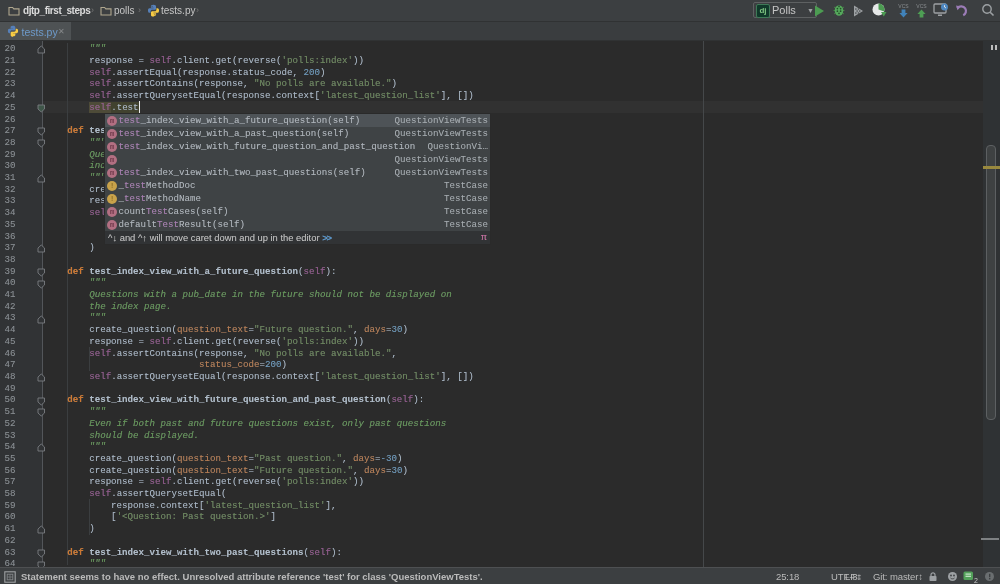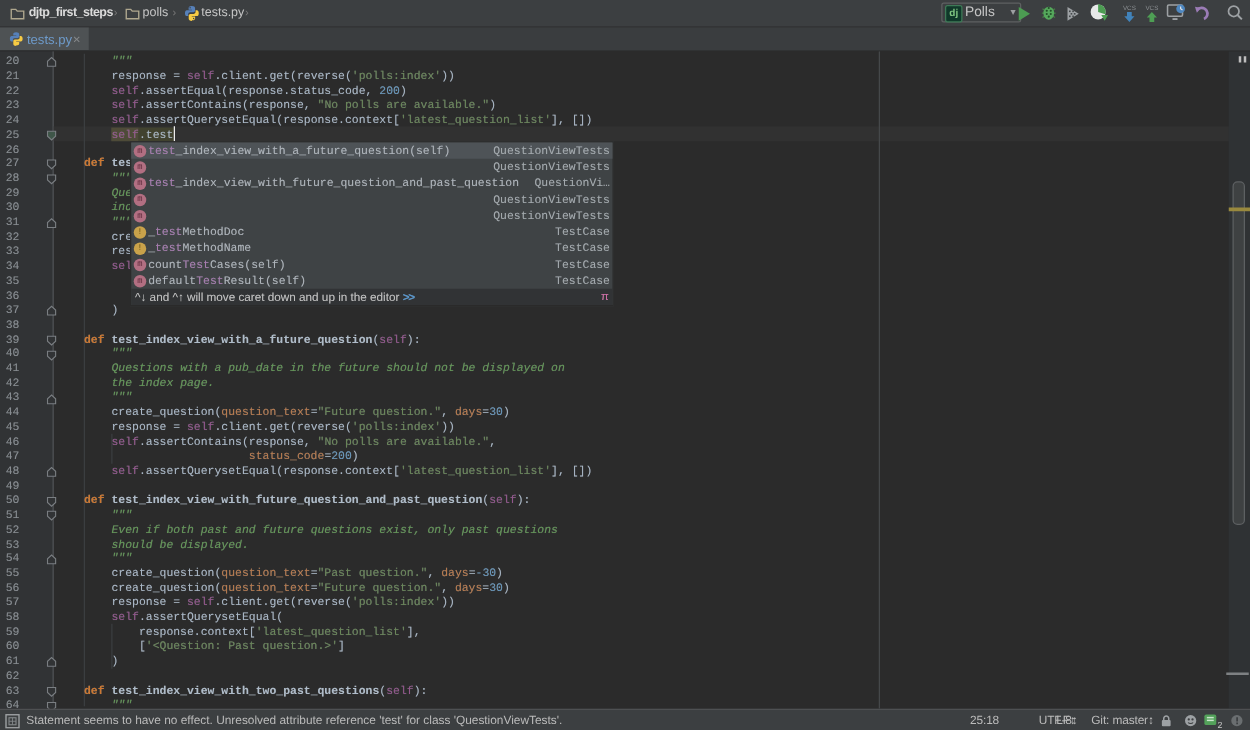--- a/index.html
+++ b/index.html
@@ -41,21 +41,21 @@
 #phint{height:13px;background:#313335;line-height:13px;font-size:9.4px;color:#BEBEBE;padding-left:3px;position:relative;text-shadow:0 0 0.5px rgba(210,210,210,0.4);}
 #phint .lnk{color:#5495CE;font-weight:bold;letter-spacing:-1px;}
 #phint .pi{position:absolute;right:3px;top:0;color:#CE6BA4;font-size:9px;}
 
 #stripe{position:absolute;left:983px;top:0;width:17px;height:526px;background:#2F3234;}
 #thumb{position:absolute;left:986px;top:104px;width:10px;height:275px;border:1px solid #5D6062;border-radius:4px;background:#3E4142;box-sizing:border-box;}
 #ytick{position:absolute;left:983px;top:125px;width:17px;height:3px;background:#99893E;}
 #wmark1{position:absolute;left:991px;top:4px;width:2px;height:5px;background:#BDBDBD;}
 #wmark2{position:absolute;left:995px;top:4px;width:2px;height:5px;background:#BDBDBD;}
 #status{position:absolute;left:0;top:567px;width:1000px;height:17px;background:#3C3F41;border-top:1px solid #4E5052;box-sizing:border-box;font-size:9.5px;color:#BBBBBB;}
-#statmsg{position:absolute;left:21px;top:2.5px;}
+#statmsg{position:absolute;left:21px;top:2.5px;font-weight:bold;}
 .sitem{position:absolute;top:2.5px;letter-spacing:-0.1px;}
 
 .ticon{position:absolute;top:2px;}
 </style>
 </head>
 <body>
 <div id="toolbar">
   <svg class="ticon" style="left:8px;top:5px;" width="12" height="12" viewBox="0 0 12 12">
       <path fill="none" stroke="#AFA78E" stroke-width="1.1" d="M1 2.5 h3.6 l1.2 1.4 H11 V10 H1 Z"></path>
     </svg>
@@ -306,33 +306,35 @@
         <span class="d">"""</span></pre>
   <div id="caret"></div>
   <div id="popup">
     <div class="prow sel">
         <span class="picon pim">m</span>
         <span class="ptext"><span class="mt">test</span>_index_view_with_a_future_question(self)</span>
         <span class="pright">QuestionViewTests</span>
       </div>
     <div class="prow">
         <span class="picon pim">m</span>
+        <span class="ptext"><span class="mt">test</span>_index_view_with_a_past_question(self)</span>
         <span class="pright">QuestionViewTests</span>
       </div>
     <div class="prow">
         <span class="picon pim">m</span>
         <span class="ptext"><span class="mt">test</span>_index_view_with_future_question_and_past_question</span>
         <span class="pright">QuestionVi…</span>
       </div>
     <div class="prow">
         <span class="picon pim">m</span>
         <span class="pright">QuestionViewTests</span>
       </div>
     <div class="prow">
         <span class="picon pim">m</span>
+        <span class="ptext"><span class="mt">test</span>_index_view_with_two_past_questions(self)</span>
         <span class="pright">QuestionViewTests</span>
       </div>
     <div class="prow">
         <span class="picon pif">!</span>
         <span class="ptext">_<span class="mt">test</span>MethodDoc</span>
         <span class="pright">TestCase</span>
       </div>
     <div class="prow">
         <span class="picon pif">!</span>
         <span class="ptext">_<span class="mt">test</span>MethodName</span>

